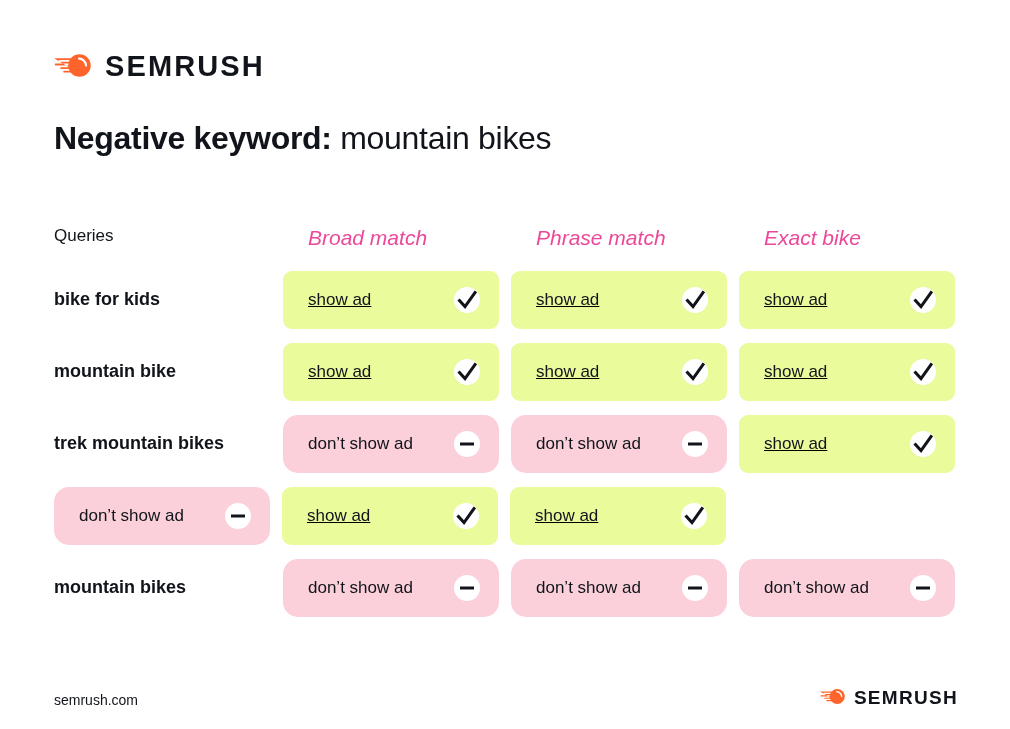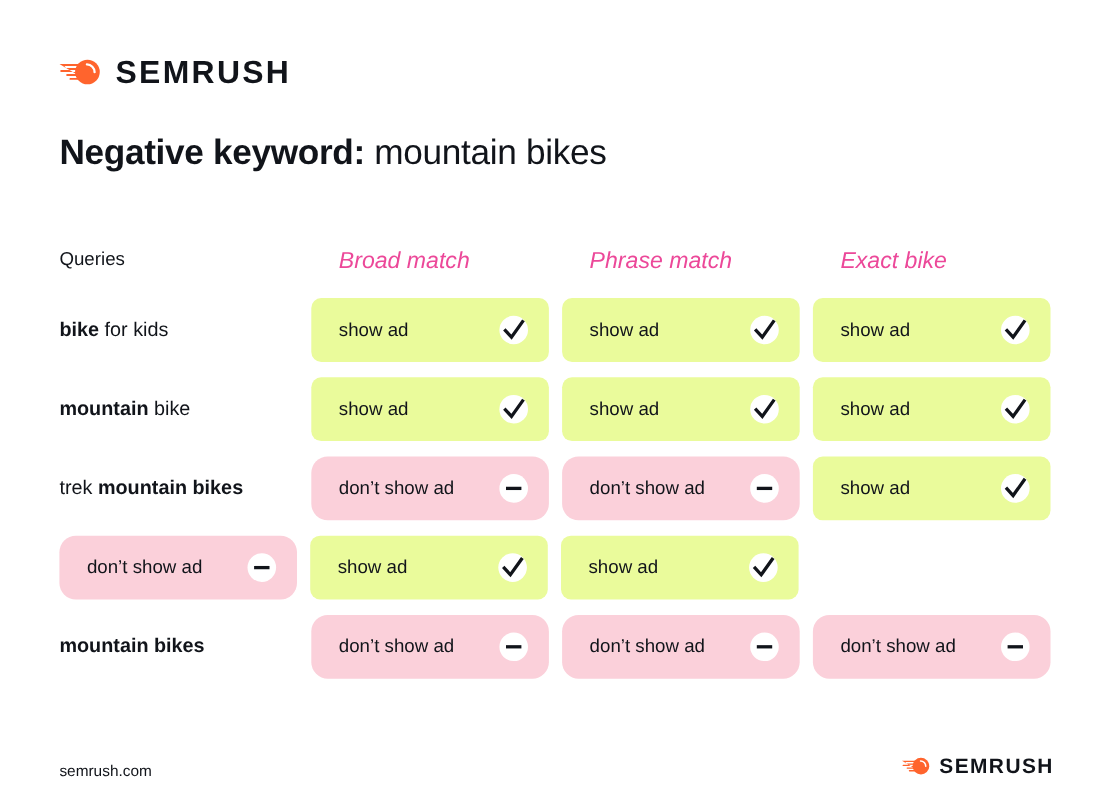--- a/index.html
+++ b/index.html
@@ -99,39 +99,39 @@
 
   .query {
     width: 229px;
     flex: none;
     font-size: 18px;
     color: #11141a;
     line-height: 1.3;
     padding-right: 8px;
   }
   .query .b { font-weight: bold; }
-  .query .r { font-weight: normal; }
+  .query .r { font-weight: bold; }
 
   .cells {
     display: flex;
     gap: 12px;
     flex: 1;
   }
 
   .cell {
     width: 216px;
     height: 58px;
     flex: none;
     border-radius: 9px;
     display: flex;
     align-items: center;
     justify-content: space-between;
     padding: 0 19px 0 25px;
   }
-  .cell.yes { background: #eafb9b; }
+  .cell.yes { background: #eafb9b; text-decoration: underline; }
   .cell.no  { background: #fbd0da; border-radius: 15px; }
 
   .cell-label {
     font-size: 17px;
     color: #11141a;
     white-space: nowrap;
   }
 
   .badge {
     position: relative;

